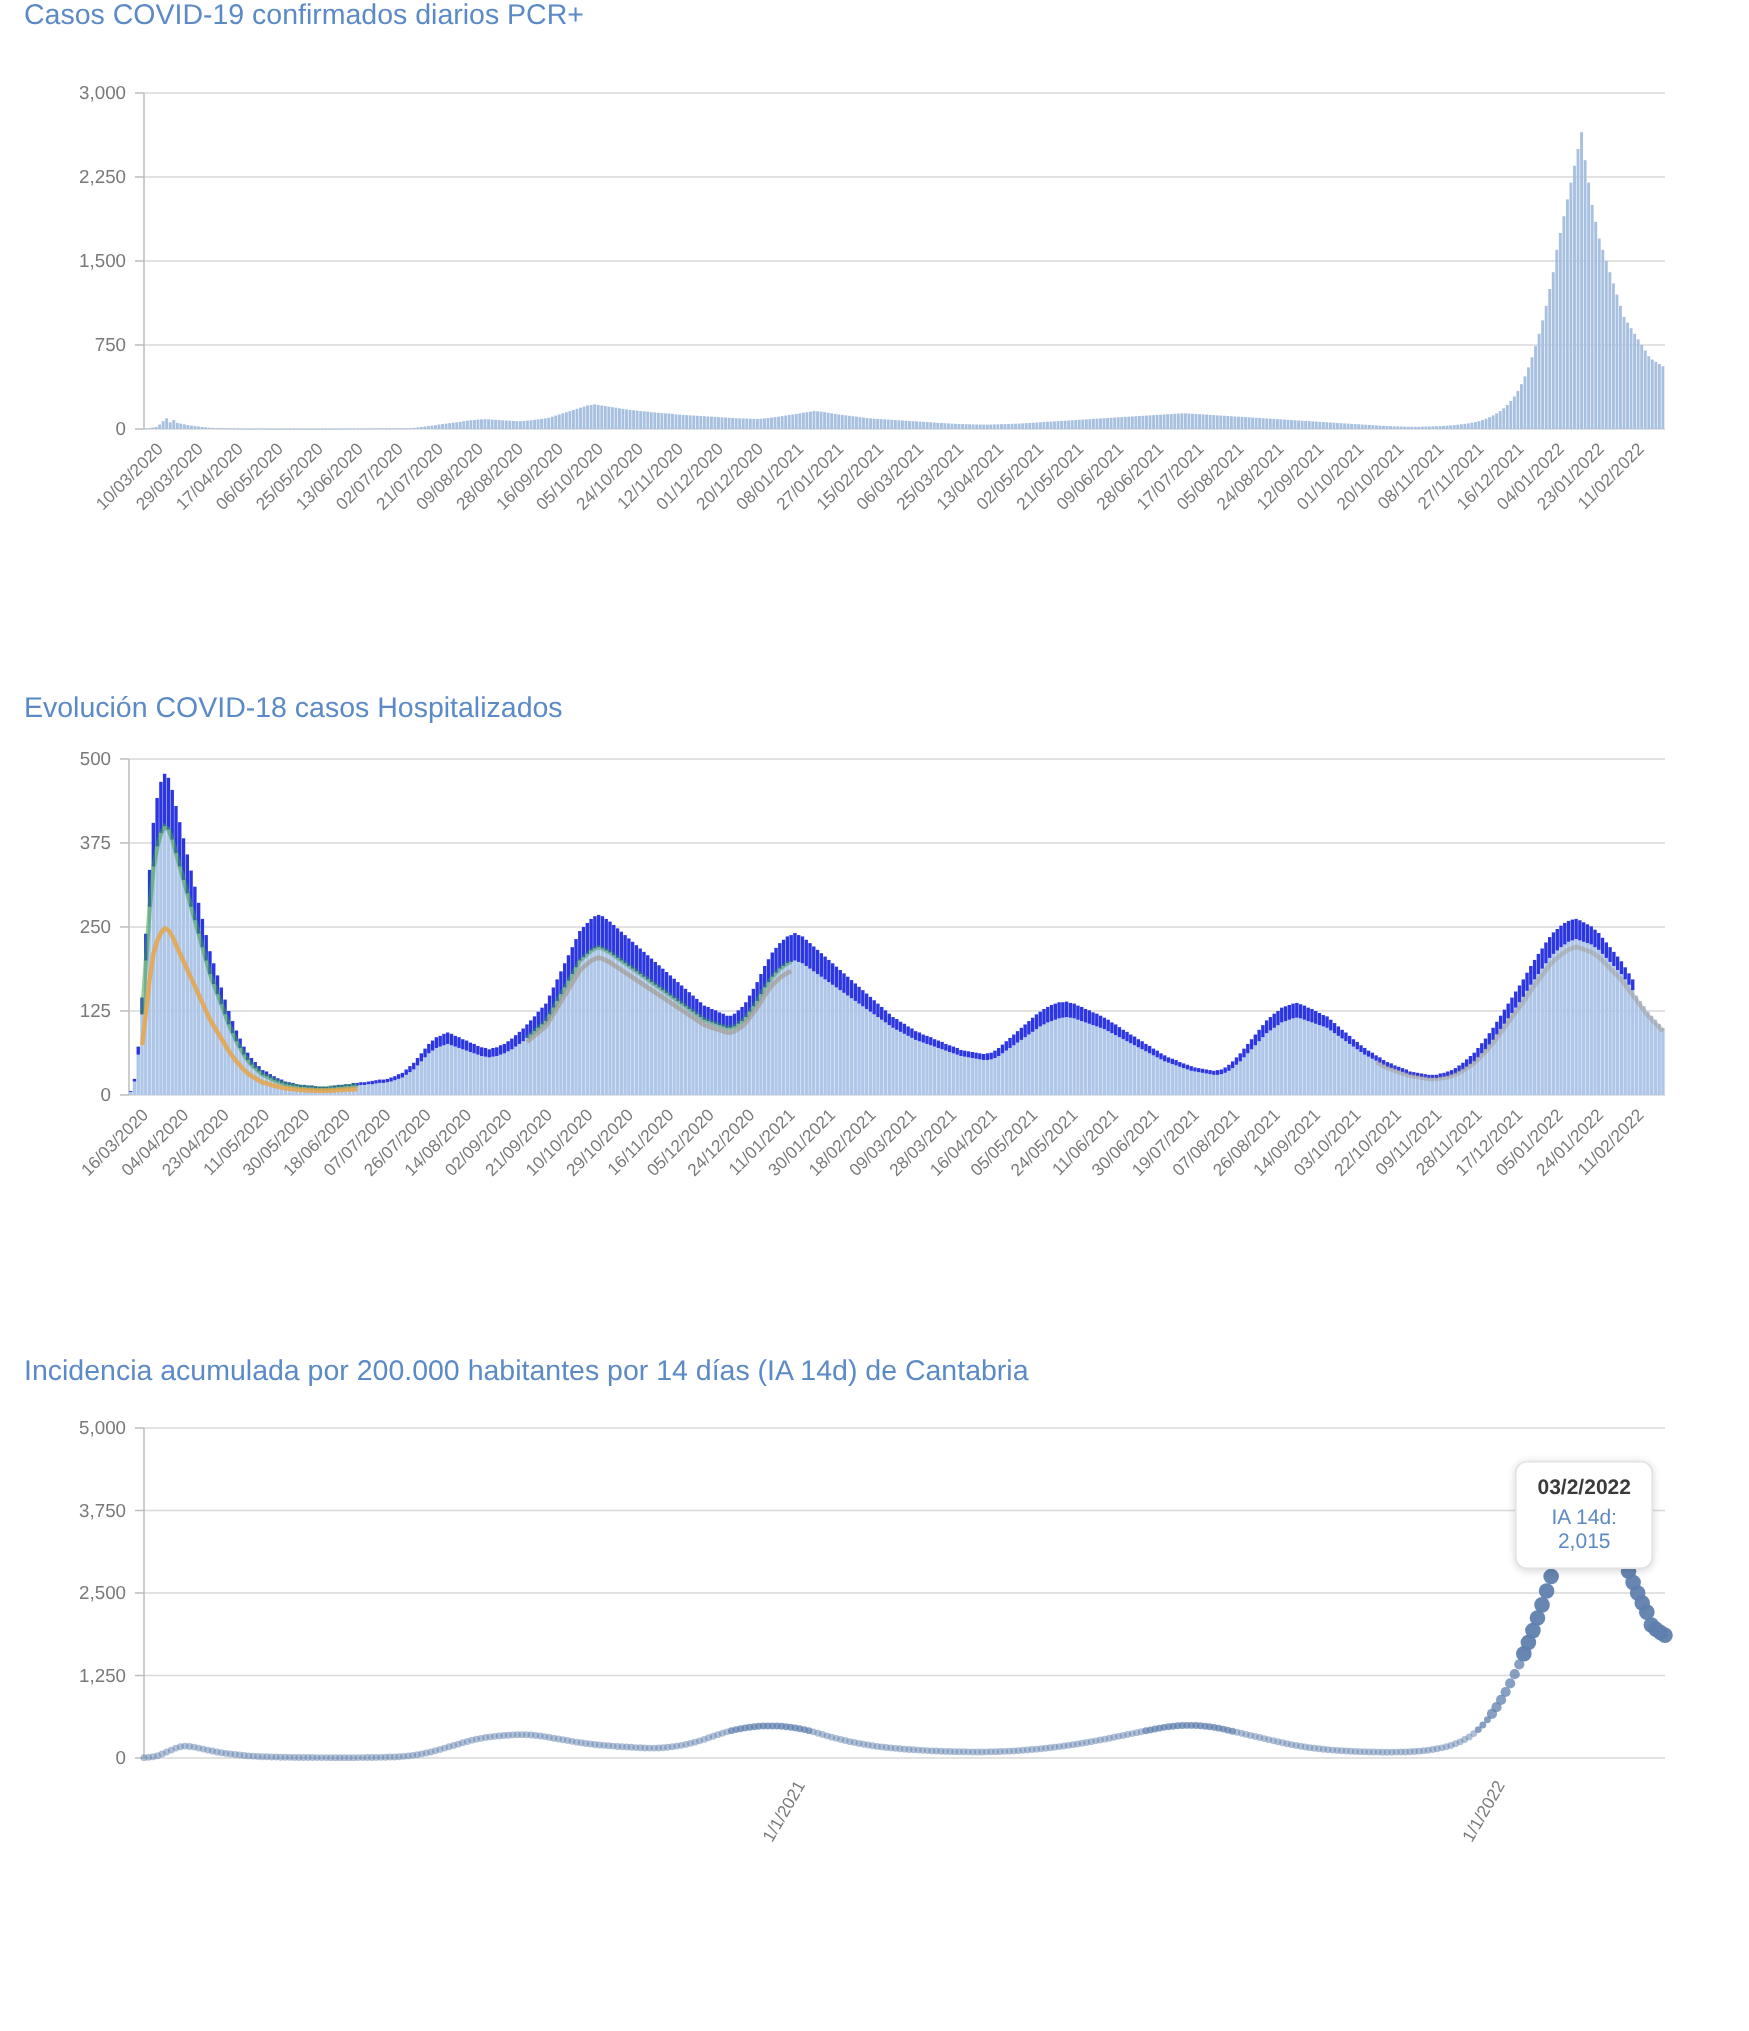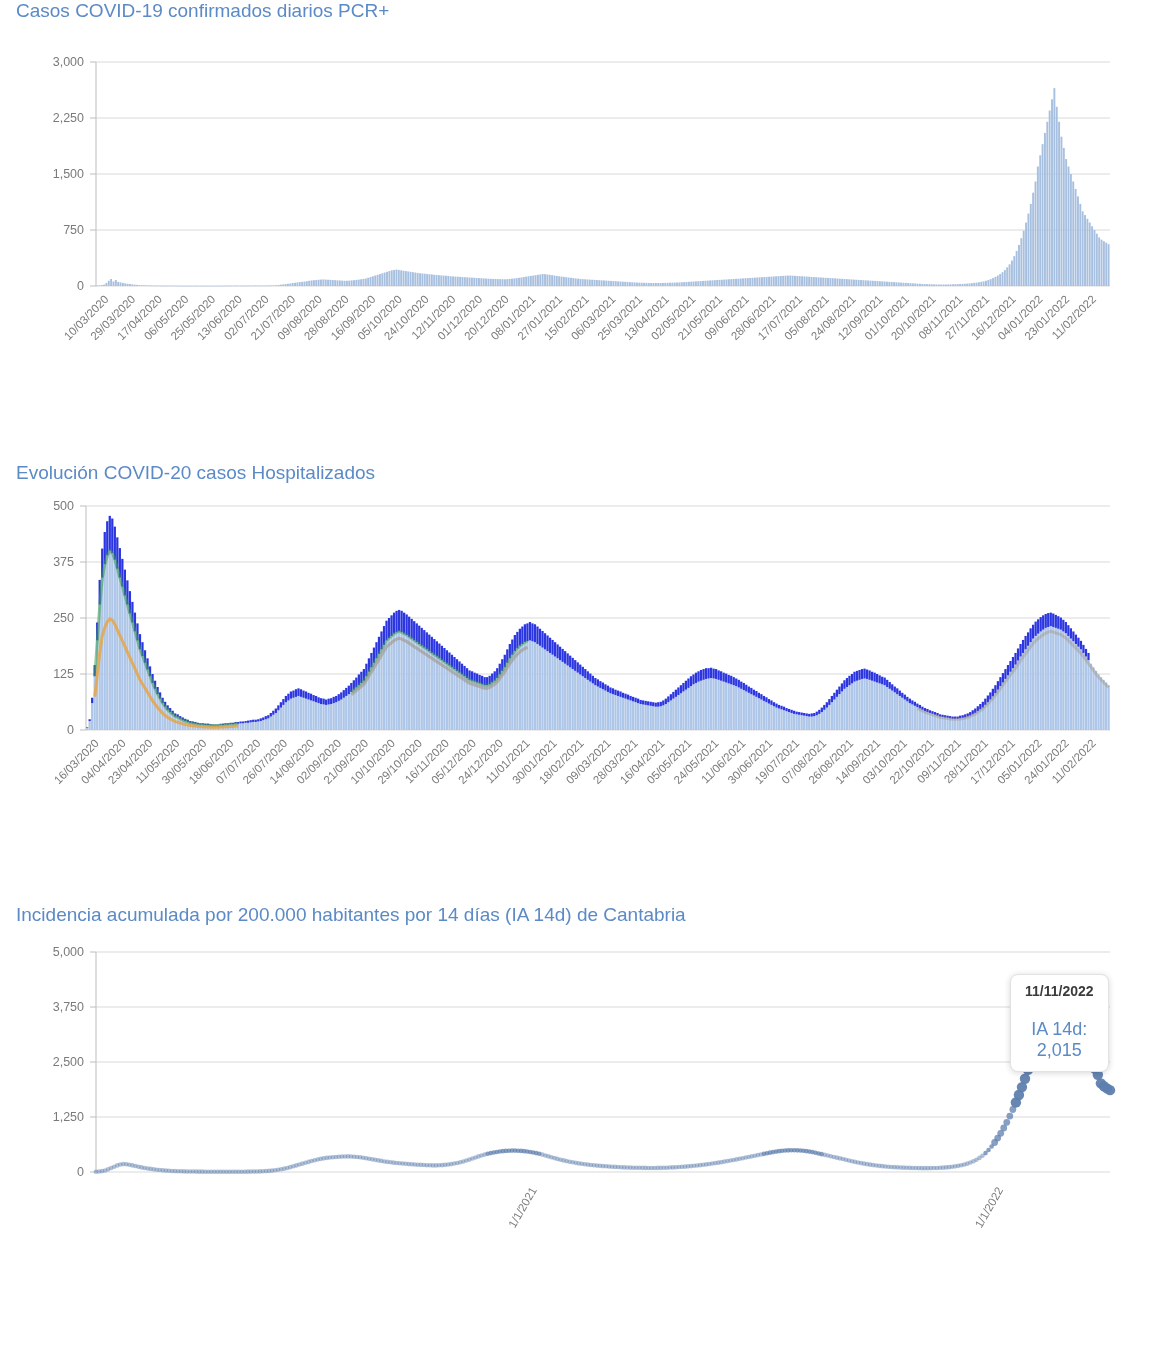--- a/index.html
+++ b/index.html
@@ -10,21 +10,21 @@
   svg{display:block;}
   .axis-label{font-size:12.5px;fill:#7a7a7a;font-family:"Liberation Sans",sans-serif;}
   .tick-x{font-size:11.5px;fill:#7a7a7a;font-family:"Liberation Sans",sans-serif;}
   .gridline{stroke:#d9d9d9;stroke-width:1;}
   .axisline{stroke:#bdbdbd;stroke-width:1;}
   .tooltip-box{
      position:absolute;background:#ffffff;border:1px solid #e2e2e2;border-radius:8px;
      box-shadow:0 1px 6px rgba(0,0,0,.16);padding:8px 14px 10px 14px;text-align:center;
   }
   .tt-date{font-size:14px;font-weight:bold;color:#3b3b3b;font-family:"Liberation Sans",sans-serif;}
-  .tt-val{font-size:18px;color:#5b8ac6;margin-top:20px;font-family:"Liberation Sans",sans-serif;}
+  .tt-val{font-size:14px;color:#5b8ac6;margin-top:4px;font-family:"Liberation Sans",sans-serif;}
 </style>
 </head>
 <body>
 
 <div class="panel">
   <div class="chart-title">Casos COVID-19 confirmados diarios PCR+</div>
   <div class="plot-wrap">
     <svg id="svg1" width="1166" height="440">
         <line x1="96" y1="264" x2="1110" y2="264" class="gridline"></line>
         <line x1="90" y1="264" x2="96" y2="264" class="axisline"></line>
@@ -508,21 +508,21 @@
         <text x="989.921052631579" y="278" class="tick-x" transform="rotate(-45 989.921052631579 278)" text-anchor="end">27/11/2021</text>
         <text x="1016.6052631578948" y="278" class="tick-x" transform="rotate(-45 1016.6052631578948 278)" text-anchor="end">16/12/2021</text>
         <text x="1043.2894736842106" y="278" class="tick-x" transform="rotate(-45 1043.2894736842106 278)" text-anchor="end">04/01/2022</text>
         <text x="1069.9736842105262" y="278" class="tick-x" transform="rotate(-45 1069.9736842105262 278)" text-anchor="end">23/01/2022</text>
         <text x="1096.657894736842" y="278" class="tick-x" transform="rotate(-45 1096.657894736842 278)" text-anchor="end">11/02/2022</text>
       </svg>
   </div>
 </div>
 
 <div class="panel">
-  <div class="chart-title">Evolución COVID-20 casos  Hospitalizados</div>
+  <div class="chart-title">Evolución COVID-18 casos  Hospitalizados</div>
   <div class="plot-wrap">
     <svg id="svg2" width="1166" height="420">
         <line x1="86" y1="246" x2="1110" y2="246" class="gridline"></line>
         <line x1="80" y1="246" x2="86" y2="246" class="axisline"></line>
         <text x="74" y="250" text-anchor="end" class="axis-label">0</text>
         <line x1="86" y1="190" x2="1110" y2="190" class="gridline"></line>
         <line x1="80" y1="190" x2="86" y2="190" class="axisline"></line>
         <text x="74" y="194" text-anchor="end" class="axis-label">125</text>
         <line x1="86" y1="134" x2="1110" y2="134" class="gridline"></line>
         <line x1="80" y1="134" x2="86" y2="134" class="axisline"></line>
@@ -1747,17 +1747,17 @@
         <circle cx="1094.82" cy="142.60" r="5.2" fill="#5f7fae" opacity="0.95"></circle>
         <circle cx="1097.86" cy="148.76" r="5.2" fill="#5f7fae" opacity="0.95"></circle>
         <circle cx="1100.89" cy="157.34" r="5.2" fill="#5f7fae" opacity="0.95"></circle>
         <circle cx="1103.93" cy="160.20" r="5.2" fill="#5f7fae" opacity="0.95"></circle>
         <circle cx="1106.96" cy="162.40" r="5.2" fill="#5f7fae" opacity="0.95"></circle>
         <circle cx="1110.00" cy="164.16" r="5.2" fill="#5f7fae" opacity="0.95"></circle>
         <text x="537.0899999999999" y="264" class="tick-x" transform="rotate(-60 537.0899999999999 264)" text-anchor="end">1/1/2021</text>
         <text x="1003.53" y="264" class="tick-x" transform="rotate(-60 1003.53 264)" text-anchor="end">1/1/2022</text>
       </svg>
     <div class="tooltip-box" id="tooltip" style="left:1010px;top:48px;">
-      <div class="tt-date">11/11/2022</div>
+      <div class="tt-date">03/2/2022</div>
       <div class="tt-val">IA 14d: 2,015</div>
     </div>
   </div>
 </div>
 
 </body></html>

